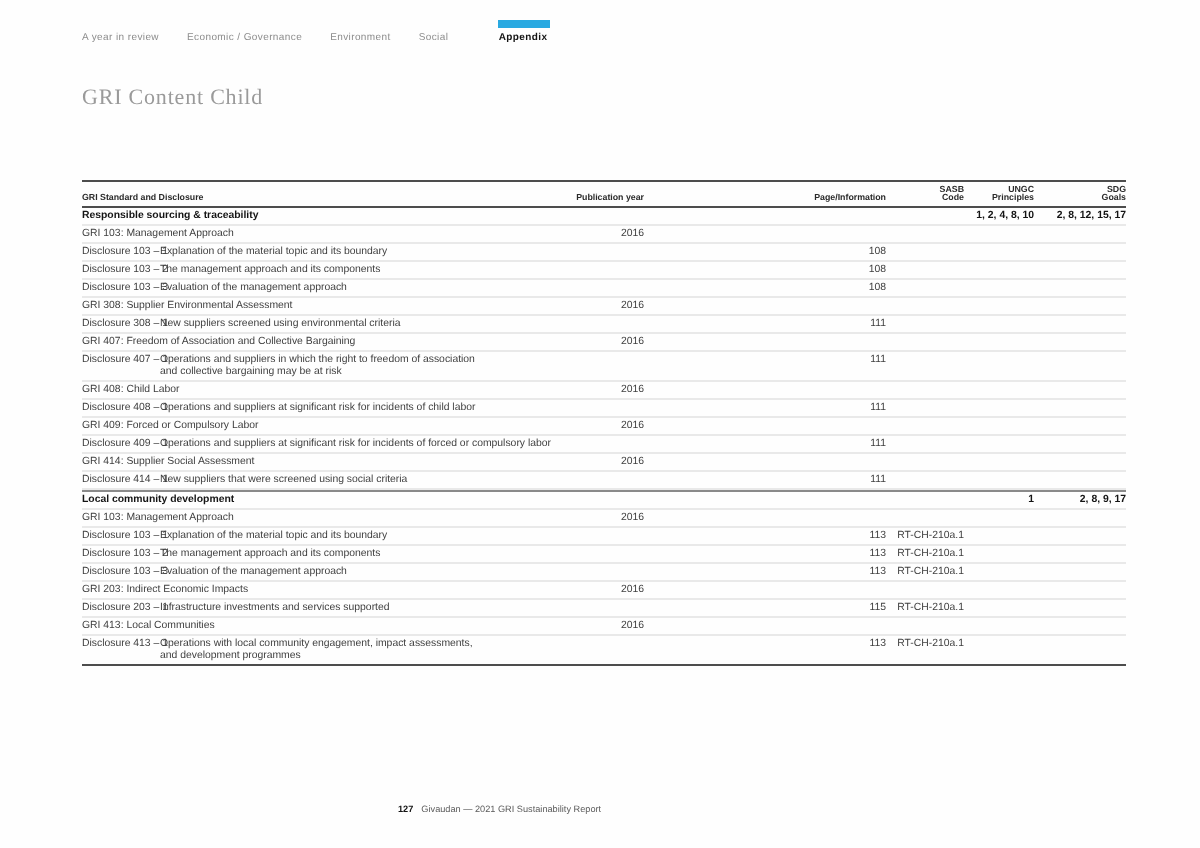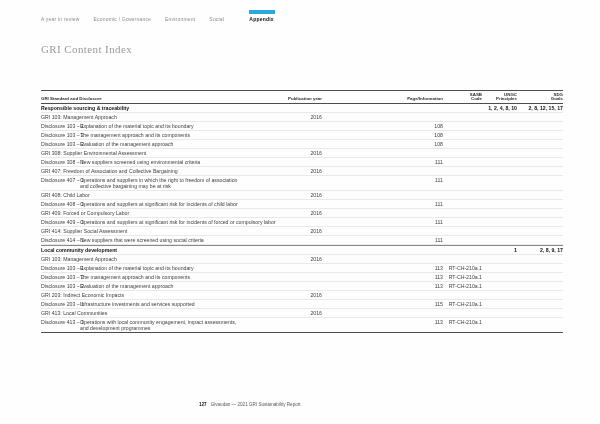--- a/index.html
+++ b/index.html
@@ -61,21 +61,21 @@
       <div class="nav-item">
         <span class="nav-bar"></span>
         <span class="nav-label">Social</span>
       </div>
       <div class="nav-item active">
         <span class="nav-bar" style="background: rgb(41, 169, 225);"></span>
         <span class="nav-label">Appendix</span>
       </div>
     </nav>
 
-  <h1 class="title">GRI Content Index</h1>
+  <h1 class="title">GRI Content Child</h1>
 
   <div class="gri-table">
     <div class="grid thead">
       <div class="hcell c1">GRI Standard and Disclosure</div>
       <div class="hcell c2">Publication year</div>
       <div class="hcell c3">Page/Information</div>
       <div class="hcell c4">SASB
 Code</div>
       <div class="hcell c5">UNGC
 Principles</div>

